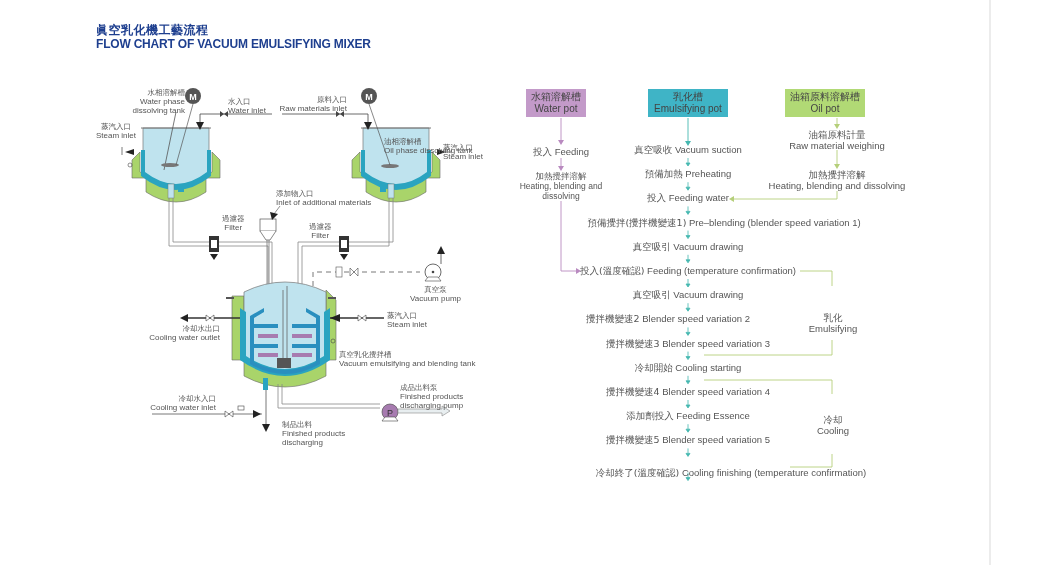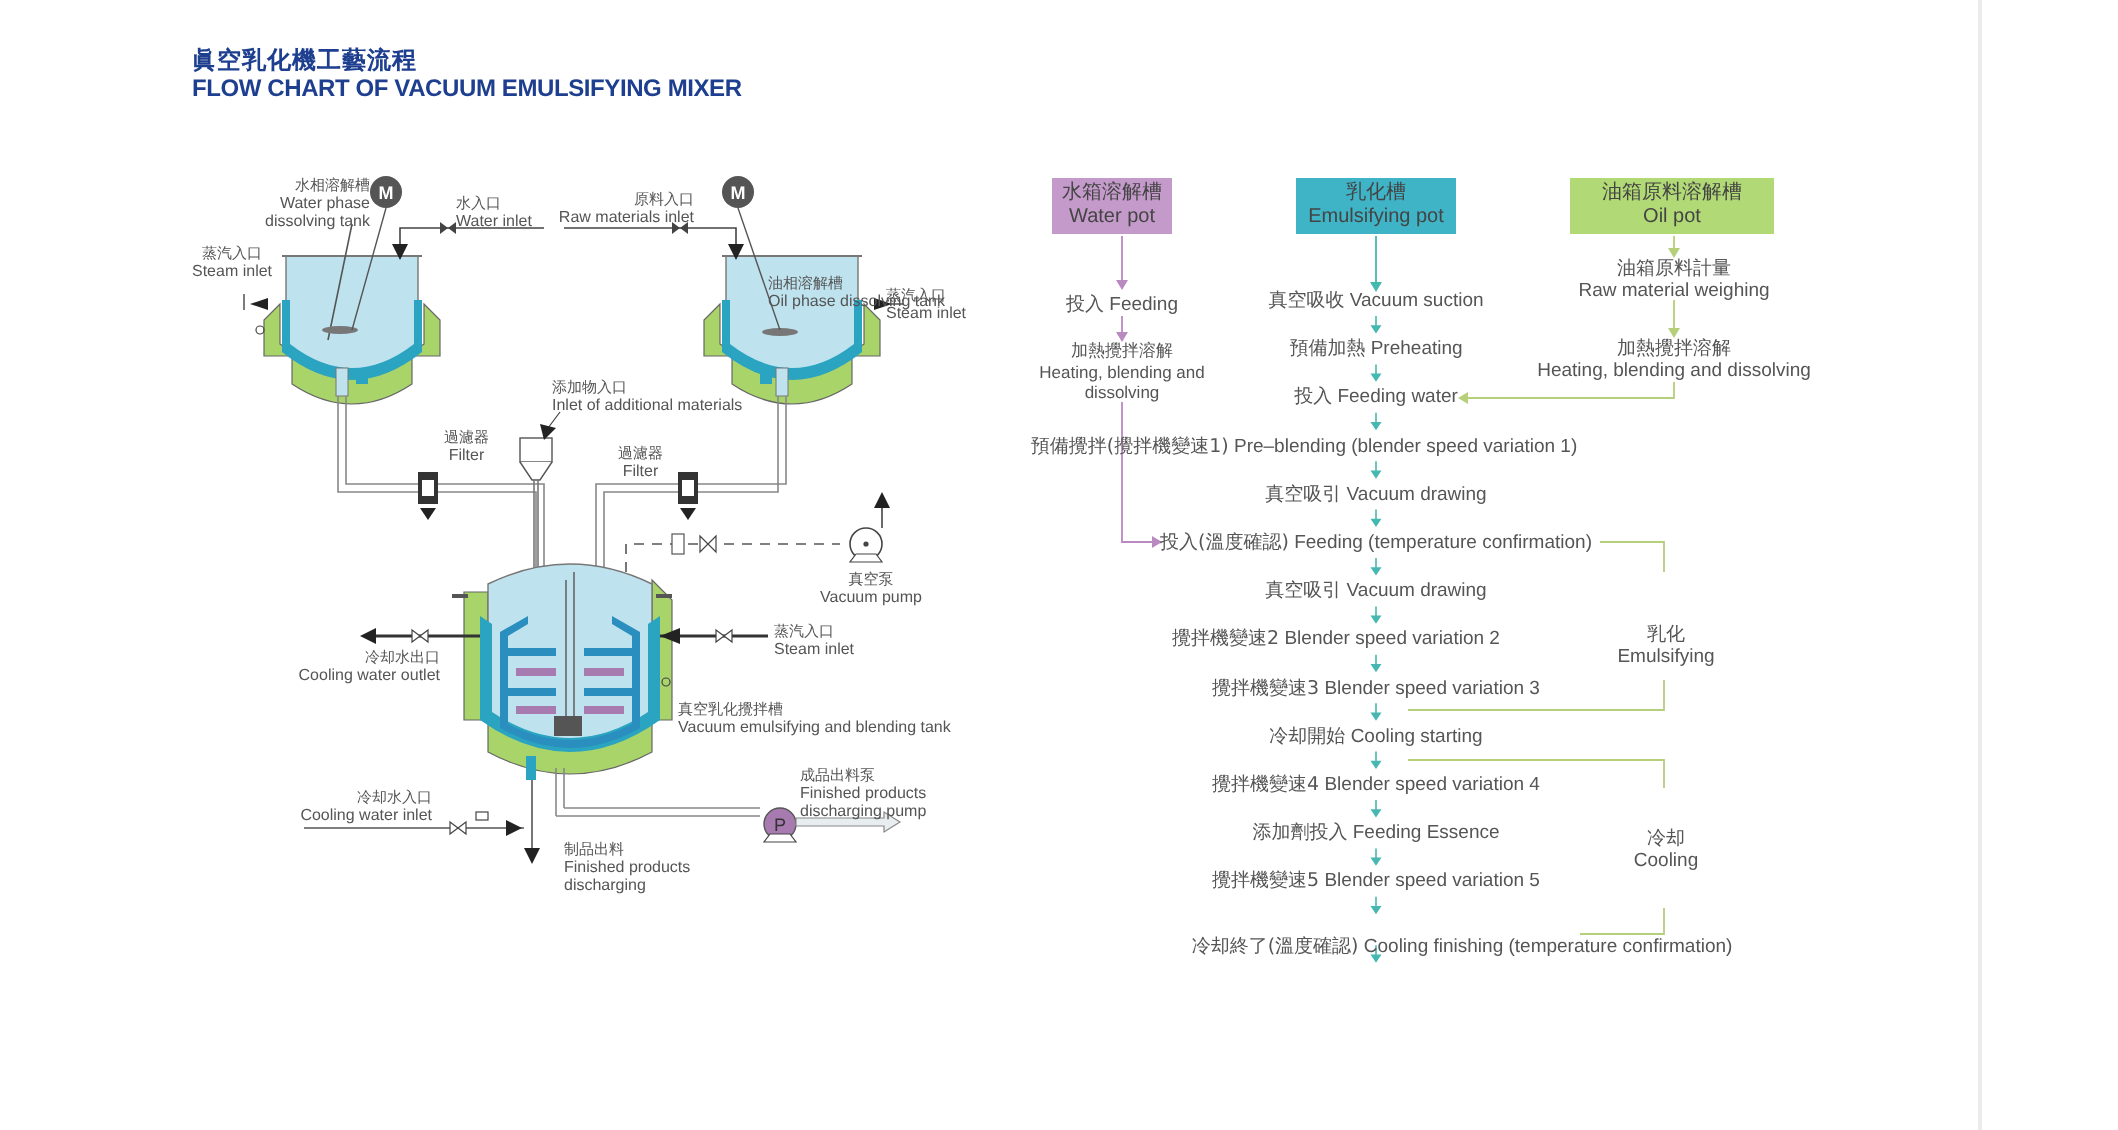--- a/index.html
+++ b/index.html
@@ -286,21 +286,21 @@
 </div>
 
 <div class="hbox" style="left:526px;top:89px;width:60px;background:#c39ac9;">
   <div class="cn">水箱溶解槽</div>
   <div>Water pot</div>
 </div>
 <div class="hbox" style="left:648px;top:89px;width:80px;background:#3fb4c6;">
   <div class="cn">乳化槽</div>
   <div>Emulsifying pot</div>
 </div>
-<div class="hbox" style="left:785px;top:89px;width:102px;background:#b1d975;">
+<div class="hbox" style="left:785px;top:89px;width:80px;background:#b1d975;">
   <div class="cn">油箱原料溶解槽</div>
   <div>Oil pot</div>
 </div>
 
 <div class="step" style="left:561px;top:146px;">
   <span class="cn">投入</span> <span>Feeding</span>
 </div>
 <div class="side" style="left:561px;top:171px;font-size:8.5px;line-height:10px;">
   <div class="cn">加熱攪拌溶解</div>
   <div>Heating, blending and</div>
@@ -313,21 +313,21 @@
 </div>
 <div class="side" style="left:837px;top:169px;">
   <div class="cn">加熱攪拌溶解</div>
   <div>Heating, blending and dissolving</div>
 </div>
 
 <div id="main-steps">
     <div class="step" style="left: 688px; top: 144px;"><span class="cn">真空吸收</span> <span>Vacuum suction</span></div>
     <div class="step" style="left: 688px; top: 168.2px;"><span class="cn">預備加熱</span> <span>Preheating</span></div>
     <div class="step" style="left: 688px; top: 192.4px;"><span class="cn">投入</span> <span>Feeding water</span></div>
-    <div class="step" style="left: 652px; top: 216.6px;"><span class="cn">預備攪拌(攪拌機變速1)</span> <span>Pre–blending (blender speed variation 1)</span></div>
+    <div class="step" style="left: 724px; top: 216.6px;"><span class="cn">預備攪拌(攪拌機變速1)</span> <span>Pre–blending (blender speed variation 1)</span></div>
     <div class="step" style="left: 688px; top: 240.8px;"><span class="cn">真空吸引</span> <span>Vacuum drawing</span></div>
     <div class="step" style="left: 688px; top: 265px;"><span class="cn">投入(溫度確認)</span> <span>Feeding (temperature confirmation)</span></div>
     <div class="step" style="left: 688px; top: 289.2px;"><span class="cn">真空吸引</span> <span>Vacuum drawing</span></div>
     <div class="step" style="left: 668px; top: 313.4px;"><span class="cn">攪拌機變速2</span> <span>Blender speed variation 2</span></div>
     <div class="step" style="left: 688px; top: 337.6px;"><span class="cn">攪拌機變速3</span> <span>Blender speed variation 3</span></div>
     <div class="step" style="left: 688px; top: 361.8px;"><span class="cn">冷却開始</span> <span>Cooling starting</span></div>
     <div class="step" style="left: 688px; top: 386px;"><span class="cn">攪拌機變速4</span> <span>Blender speed variation 4</span></div>
     <div class="step" style="left: 688px; top: 410.2px;"><span class="cn">添加劑投入</span> <span>Feeding Essence</span></div>
     <div class="step" style="left: 688px; top: 434.4px;"><span class="cn">攪拌機變速5</span> <span>Blender speed variation 5</span></div>
     <div class="step" style="left: 688px; top: 467px; margin-left: 43px;"><span class="cn">冷却終了(溫度確認)</span> <span>Cooling finishing (temperature confirmation)</span></div>

